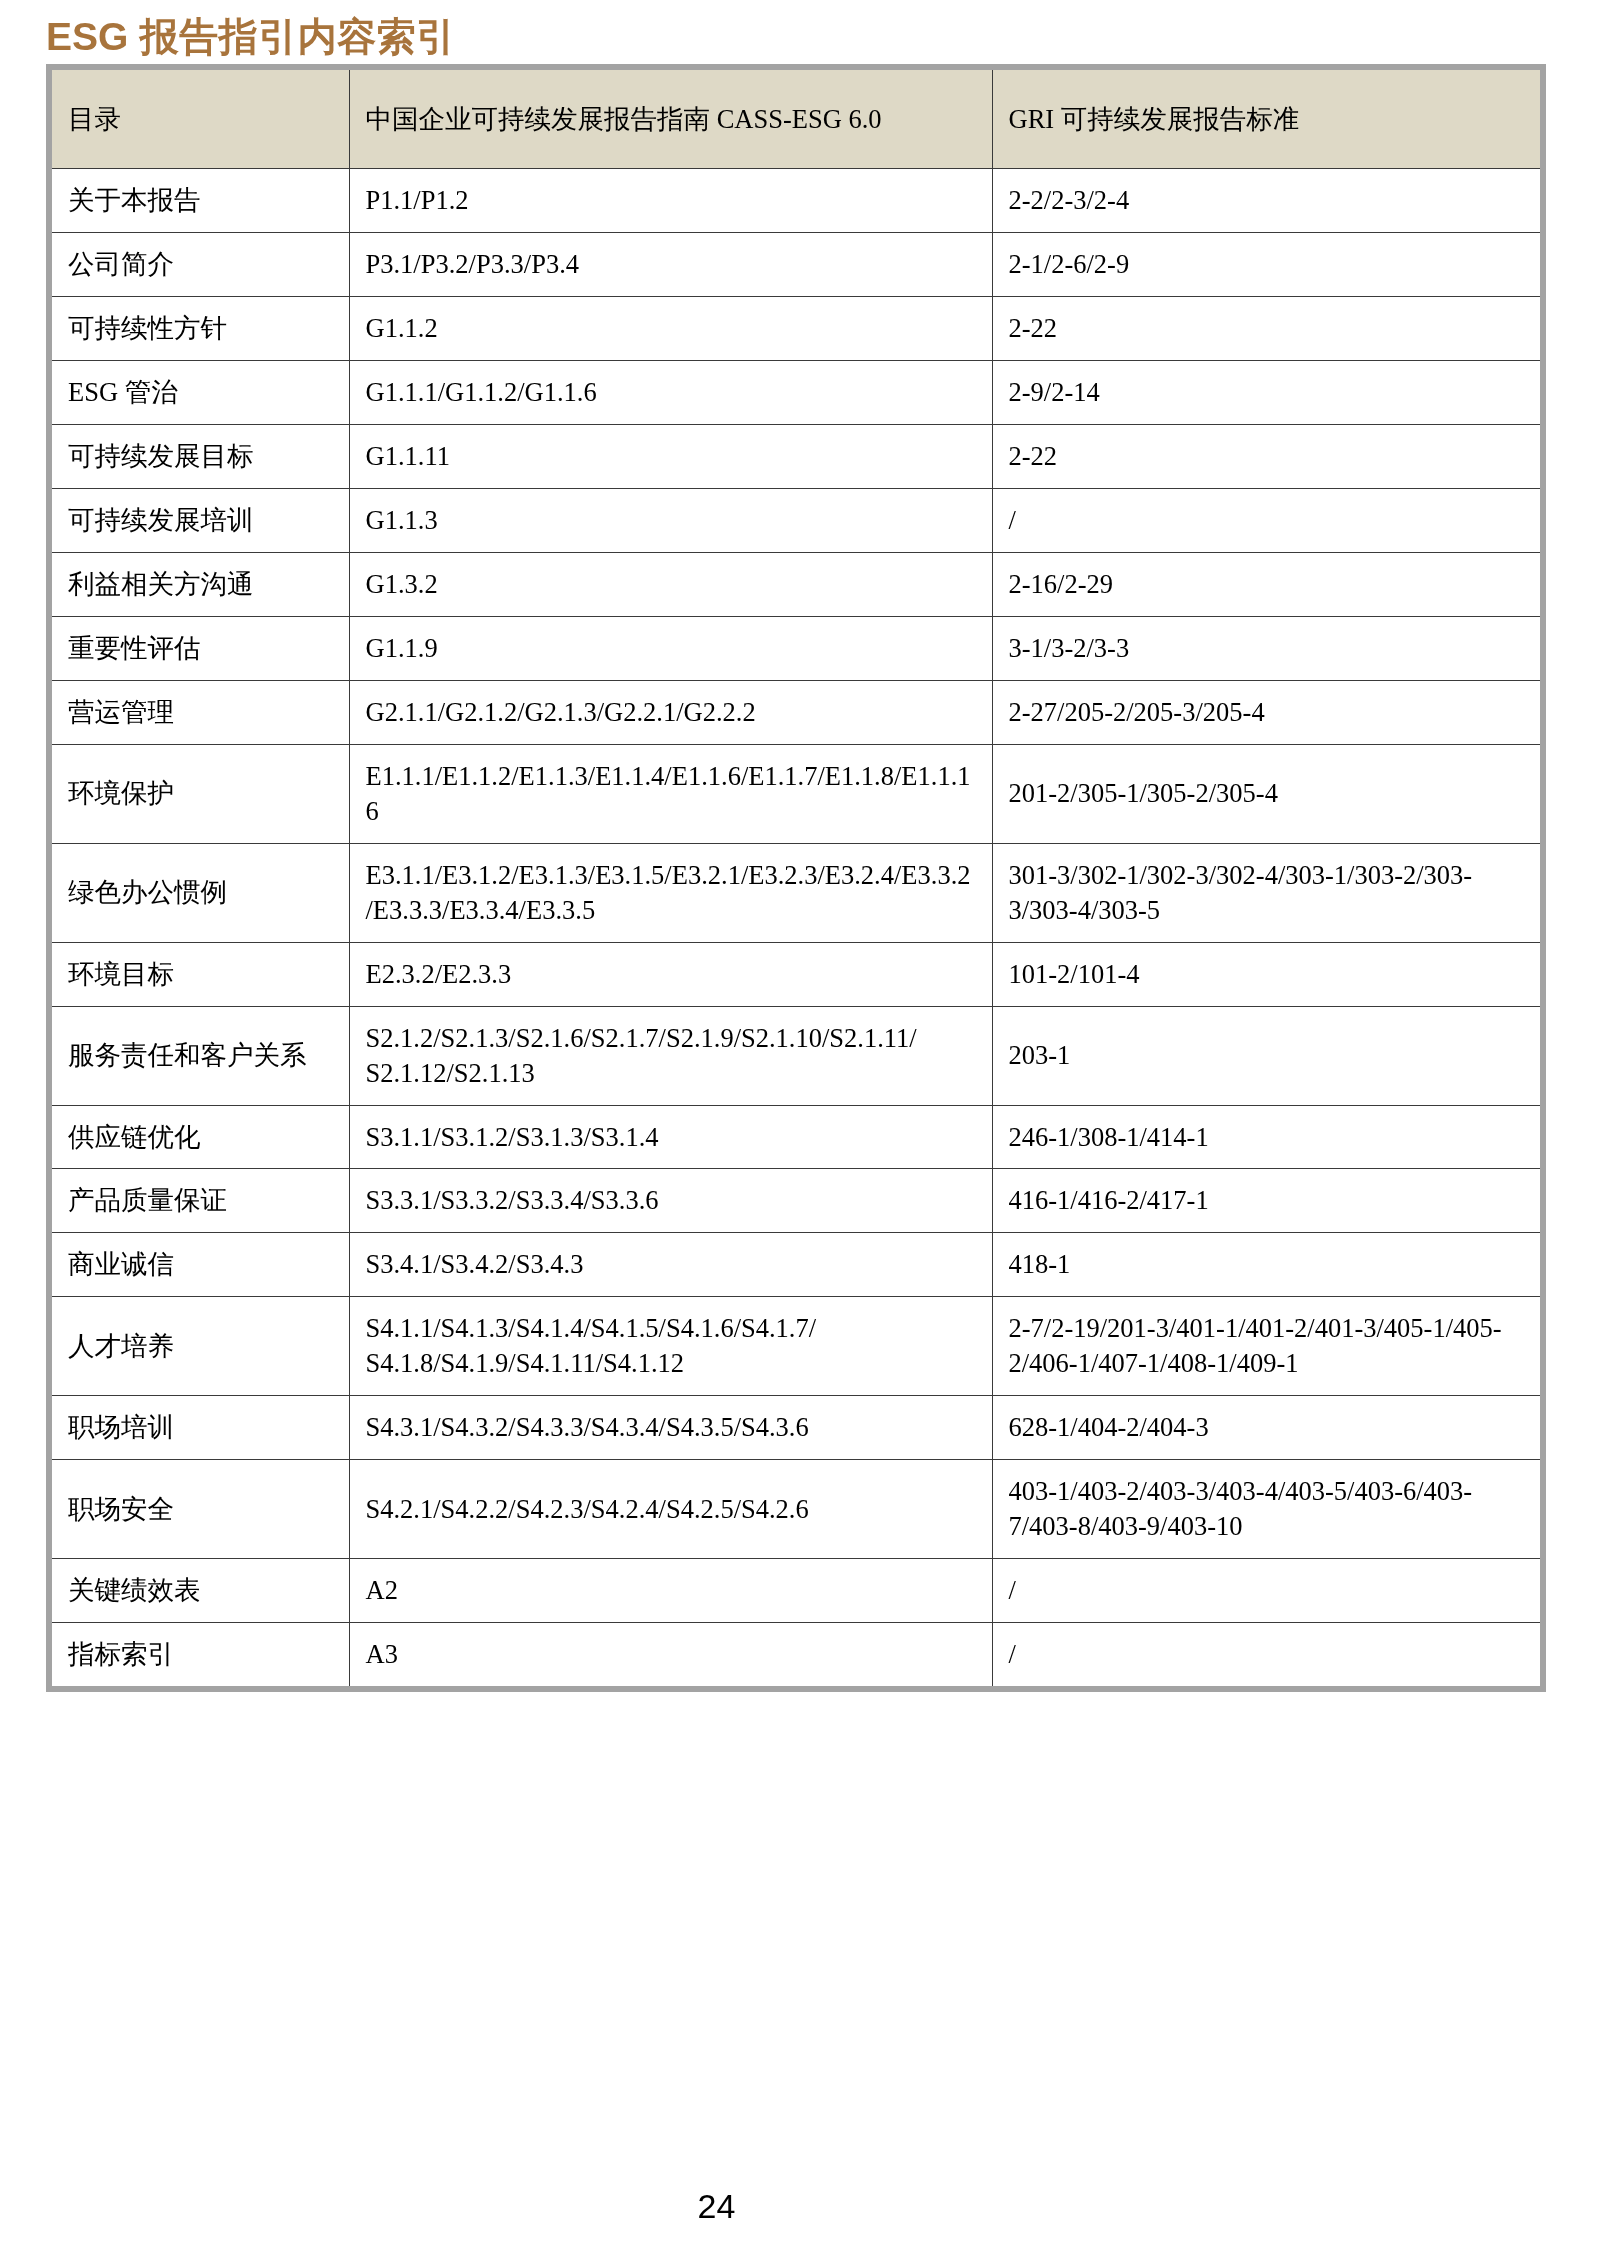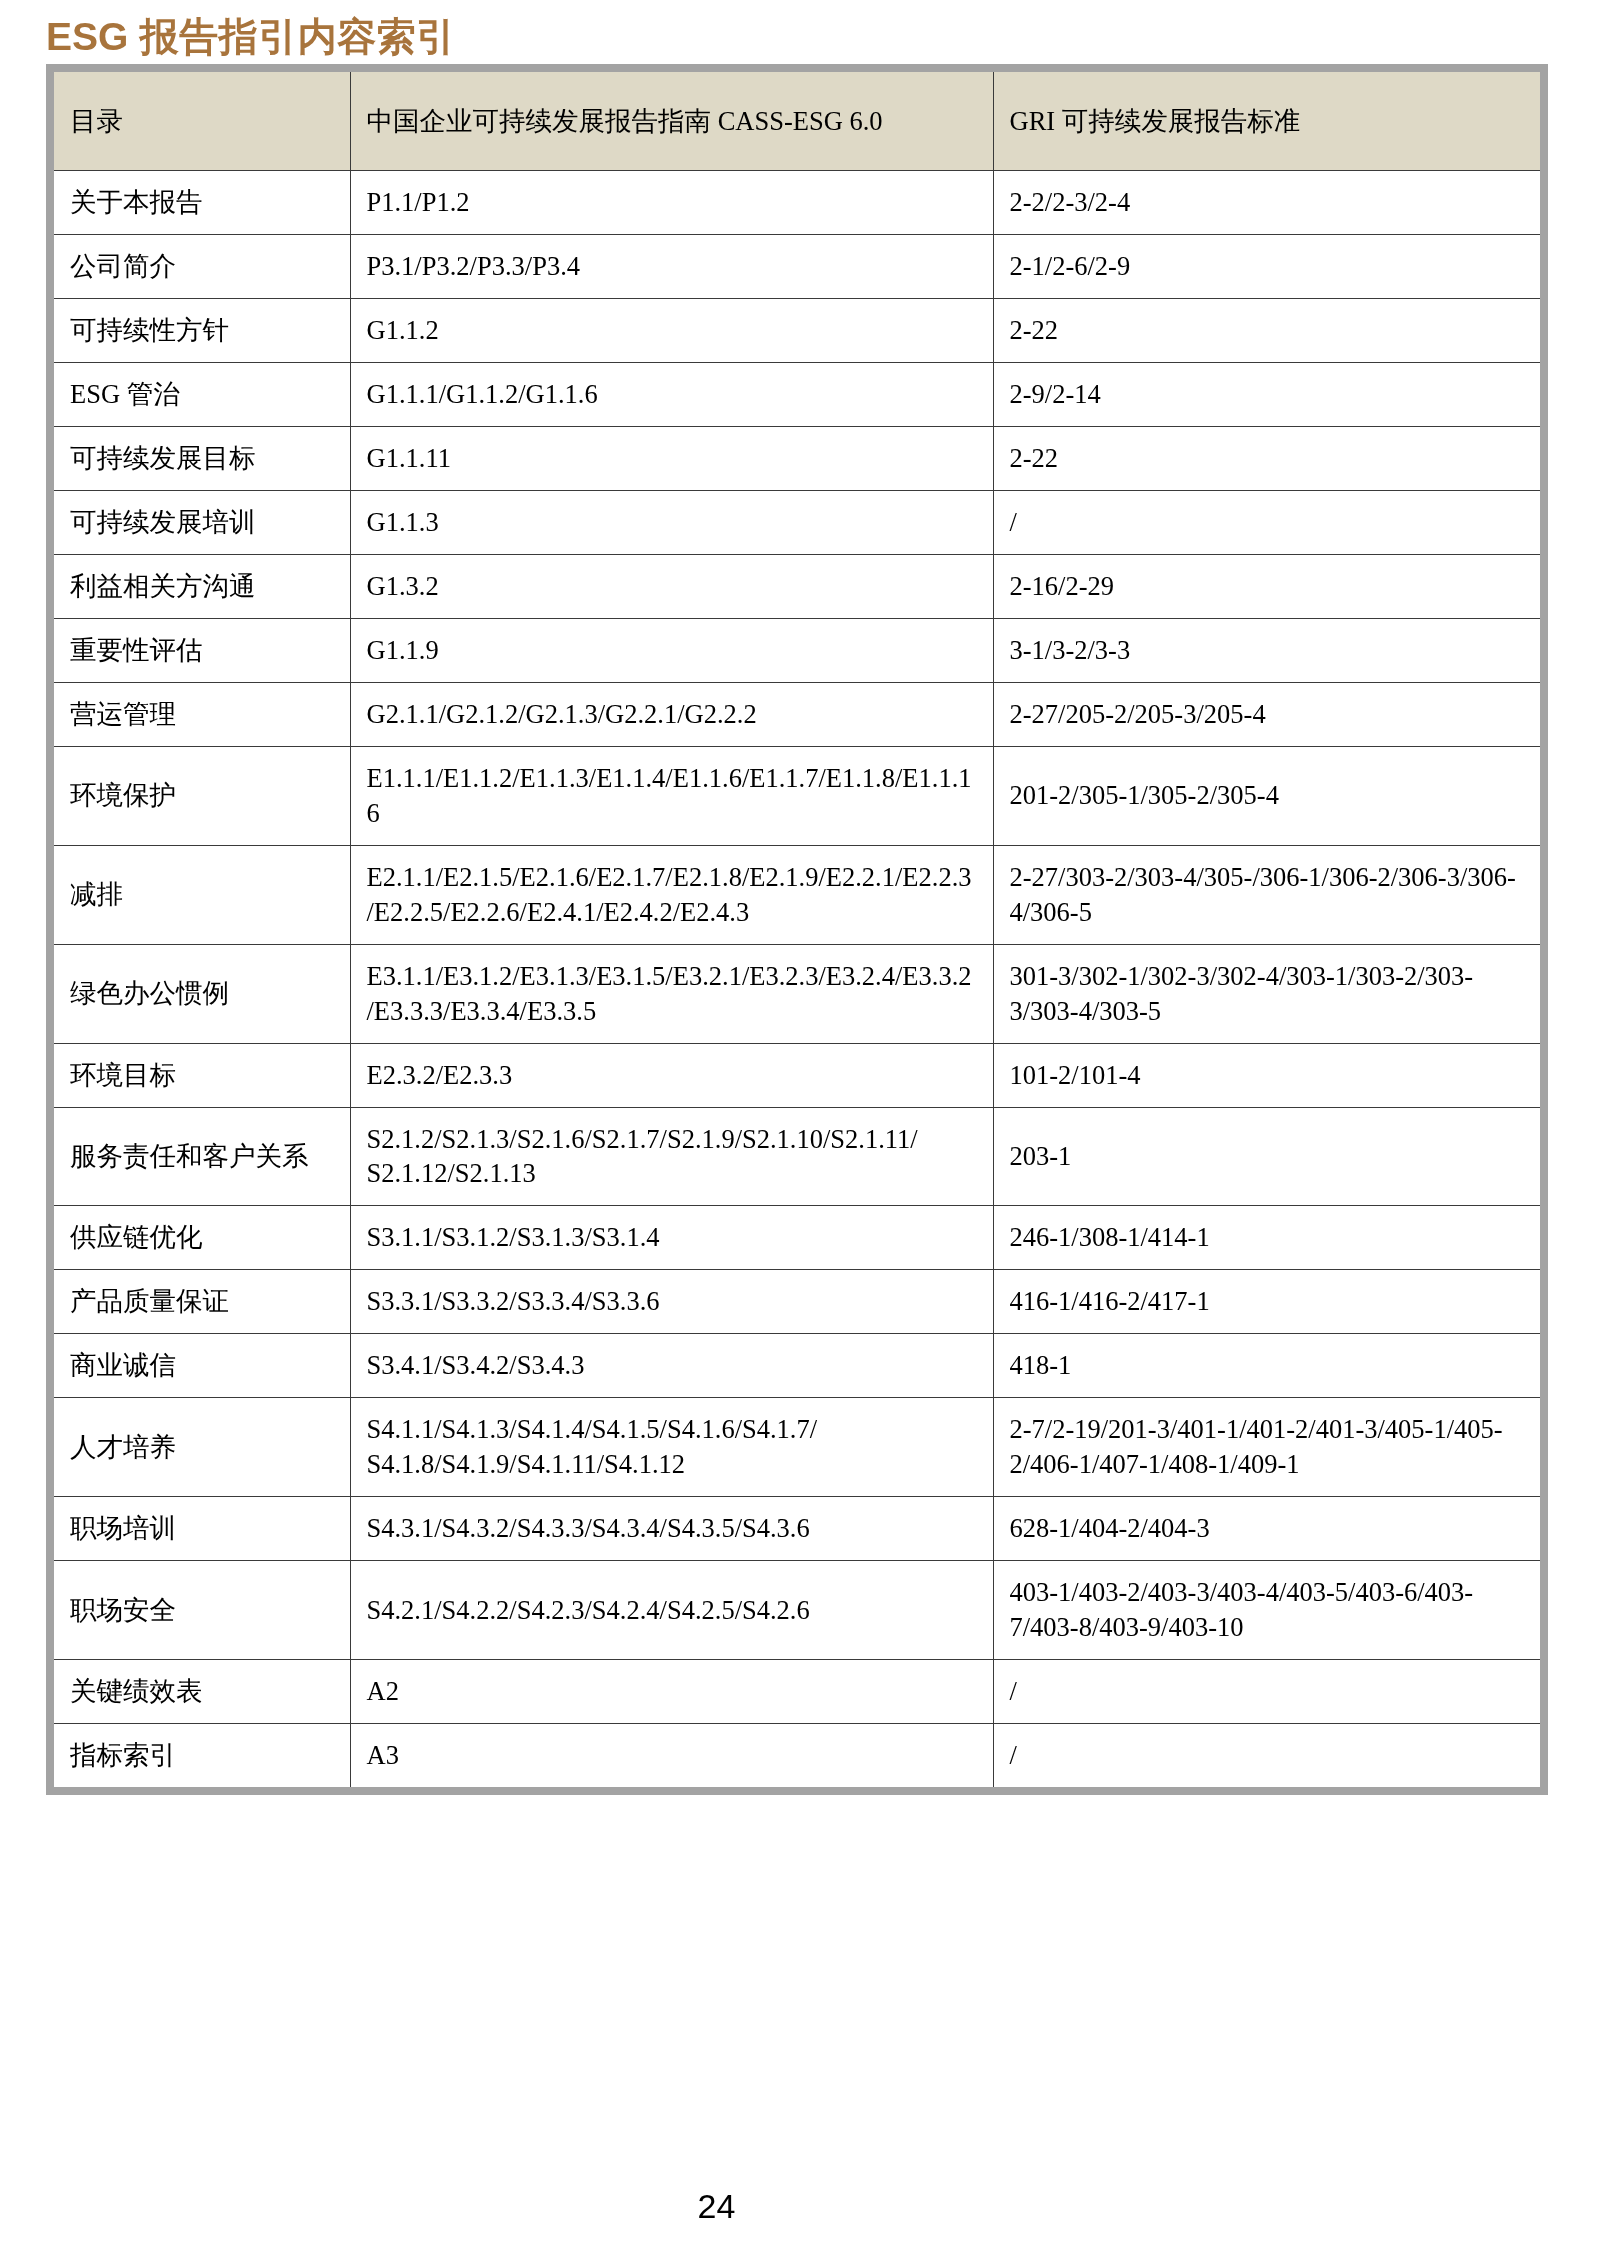--- a/index.html
+++ b/index.html
@@ -31,21 +31,21 @@
     white-space: nowrap;
   }
   .page-title .latin {
     font-weight: bold;
     letter-spacing: 0px;
   }
   table.index-table {
     border-collapse: collapse;
     width: 1494px;
     table-layout: fixed;
-    border: 8px solid #a3a3a3;
+    border: 6px solid #a3a3a3;
   }
   table.index-table col.c1 { width: 300px; }
   table.index-table col.c2 { width: 643px; }
   table.index-table col.c3 { width: 551px; }
 
   table.index-table th,
   table.index-table td {
     border: 1px solid #3a3a3a;
     vertical-align: middle;
     padding: 14px 14px 14px 16px;
@@ -146,25 +146,20 @@
           <td class="col-name">营运管理</td>
           <td class="col-cass">G2.1.1/G2.1.2/G2.1.3/G2.2.1/G2.2.2</td>
           <td class="col-gri">2-27/205-2/205-3/205-4</td>
         </tr>
         <tr>
           <td class="col-name">环境保护</td>
           <td class="col-cass">E1.1.1/E1.1.2/E1.1.3/E1.1.4/E1.1.6/E1.1.7/E1.1.8/E1.1.16</td>
           <td class="col-gri">201-2/305-1/305-2/305-4</td>
         </tr>
         <tr>
-          <td class="col-name">减排</td>
-          <td class="col-cass">E2.1.1/E2.1.5/E2.1.6/E2.1.7/E2.1.8/E2.1.9/E2.2.1/E2.2.3/E2.2.5/E2.2.6/E2.4.1/E2.4.2/E2.4.3</td>
-          <td class="col-gri">2-27/303-2/303-4/305-/306-1/306-2/306-3/306-4/306-5</td>
-        </tr>
-        <tr>
           <td class="col-name">绿色办公惯例</td>
           <td class="col-cass">E3.1.1/E3.1.2/E3.1.3/E3.1.5/E3.2.1/E3.2.3/E3.2.4/E3.3.2/E3.3.3/E3.3.4/E3.3.5</td>
           <td class="col-gri">301-3/302-1/302-3/302-4/303-1/303-2/303-3/303-4/303-5</td>
         </tr>
         <tr>
           <td class="col-name">环境目标</td>
           <td class="col-cass">E2.3.2/E2.3.3</td>
           <td class="col-gri">101-2/101-4</td>
         </tr>
         <tr>

